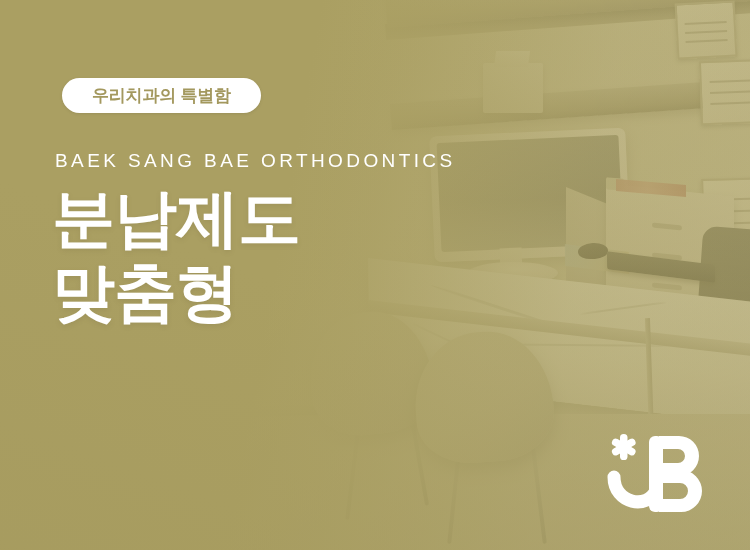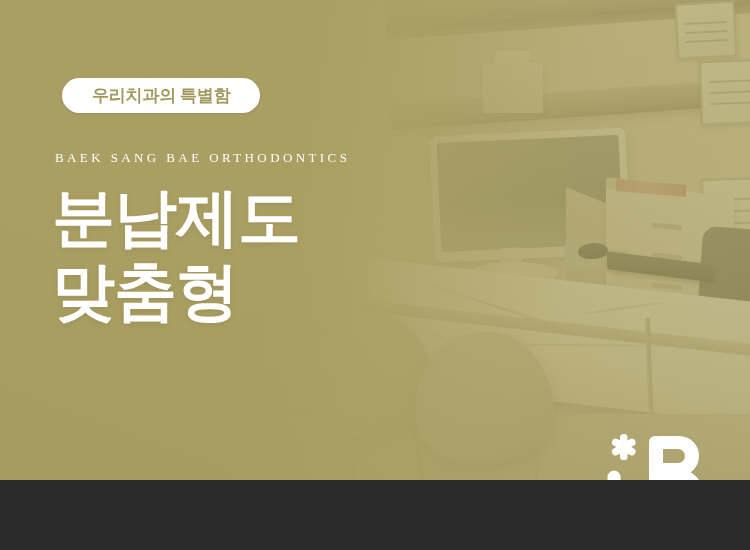--- a/index.html
+++ b/index.html
@@ -8,24 +8,23 @@
     padding: 0;
     background: #2b2b2b;
   }
   body {
     font-family: "Liberation Sans", "DejaVu Sans", sans-serif;
   }
 
   #banner {
     position: relative;
     width: 750px;
-    height: 480px;
+    height: 550px;
     overflow: hidden;
     background: #b6ad7c;
-    font-family: Liberation Serif, serif;
   }
 
   
   .photo {
     position: absolute;
     inset: 0;
     background: #cfc9ac;
     overflow: hidden;
   }
   
@@ -279,21 +278,21 @@
     font-size: 17px;
     font-weight: 700;
     color: #a3985e;
     letter-spacing: -0.2px;
     white-space: nowrap;
   }
 
   .eyebrow {
     position: absolute;
     left: 55px; top: 150px;
-    font-size: 13px;
+    font-size: 19px;
     font-weight: 400;
     color: #ffffff;
     letter-spacing: 3.4px;
     white-space: nowrap;
   }
 
   .headline {
     position: absolute;
     left: 52px; top: 181px;
     color: #ffffff;

